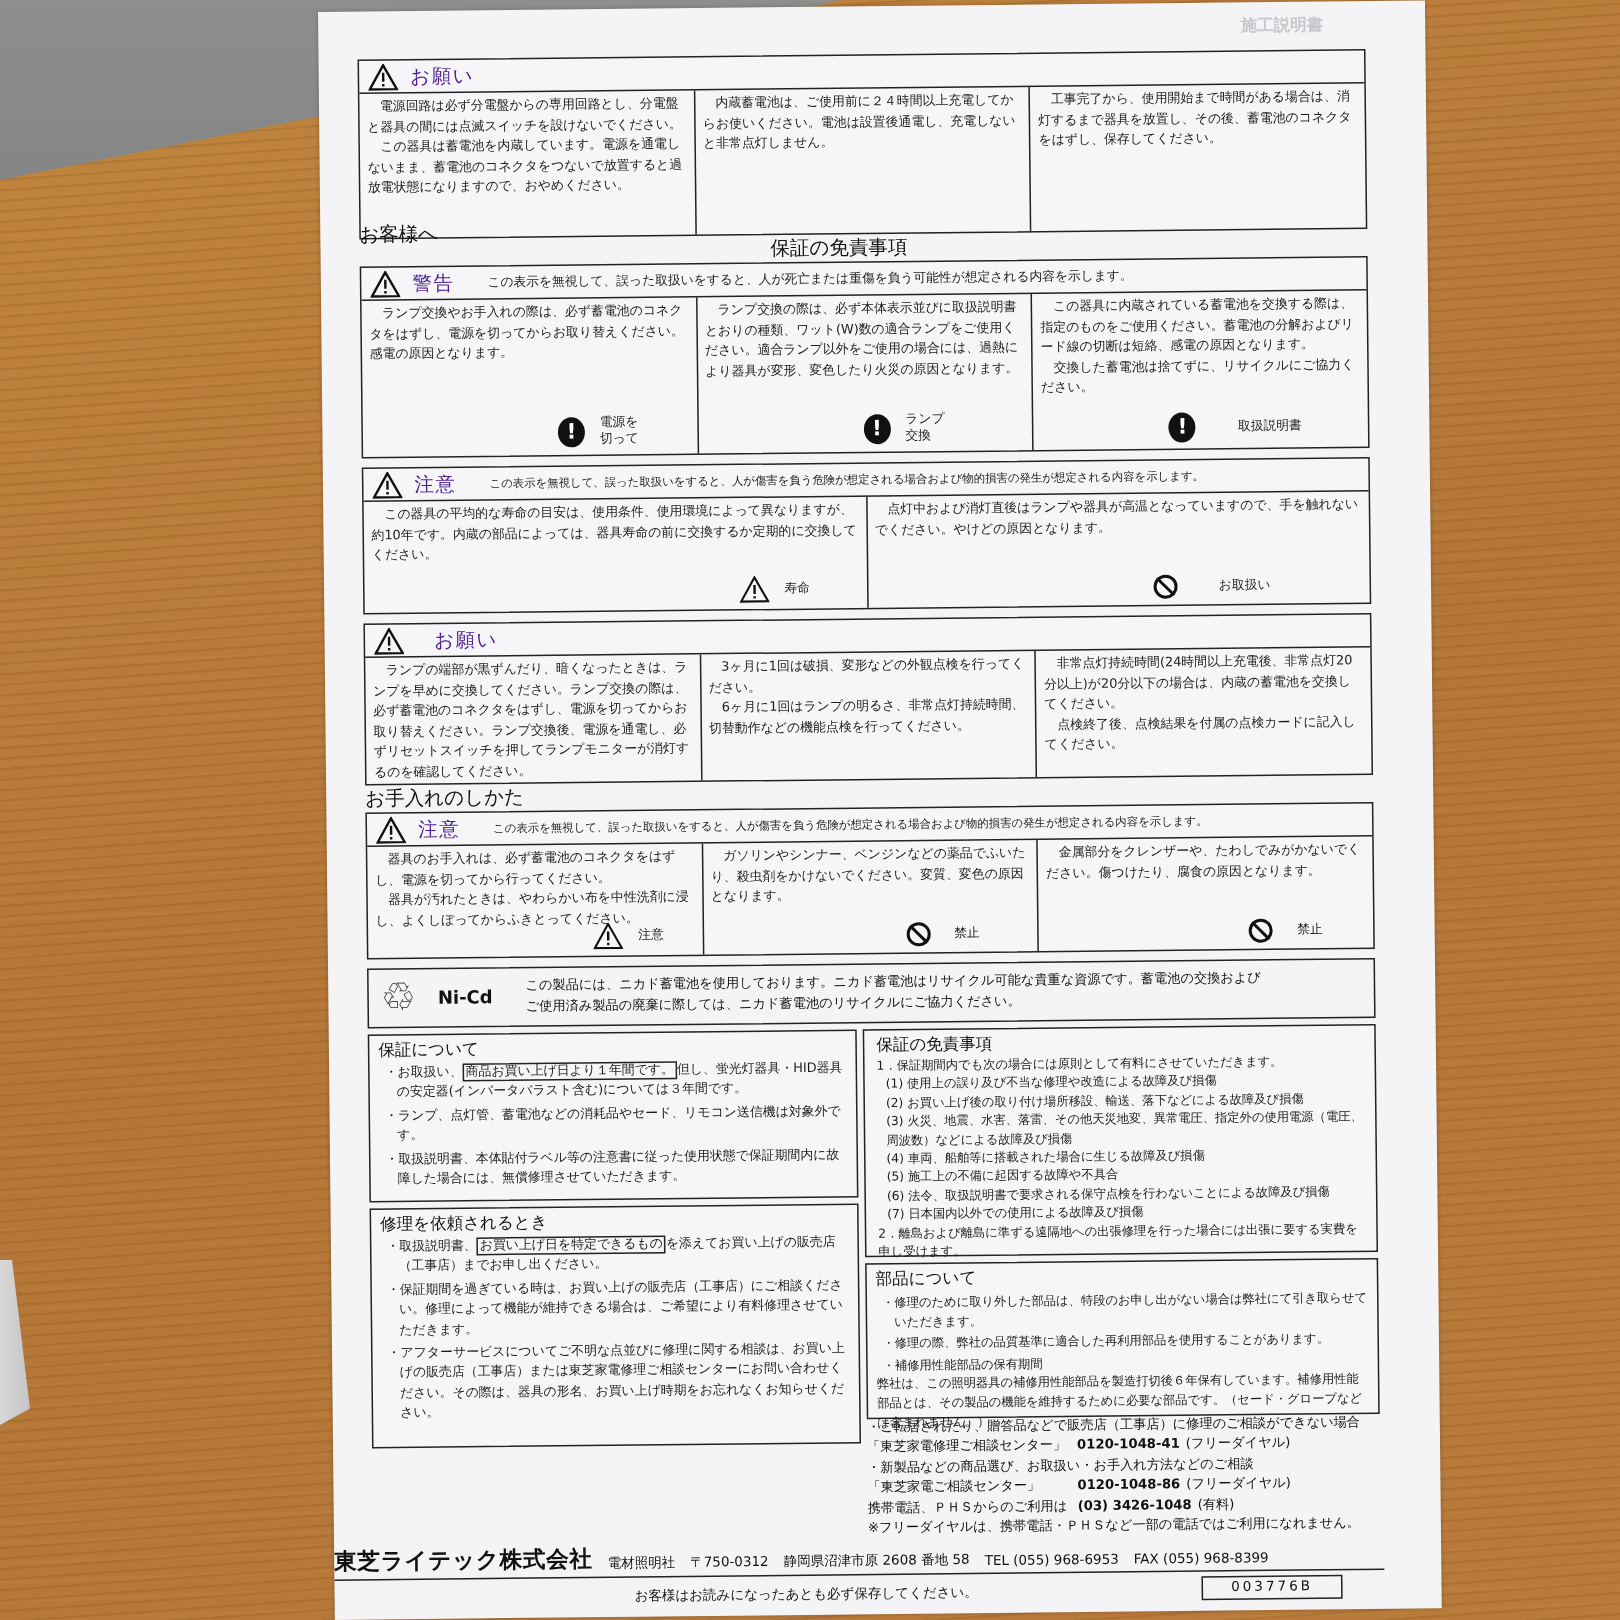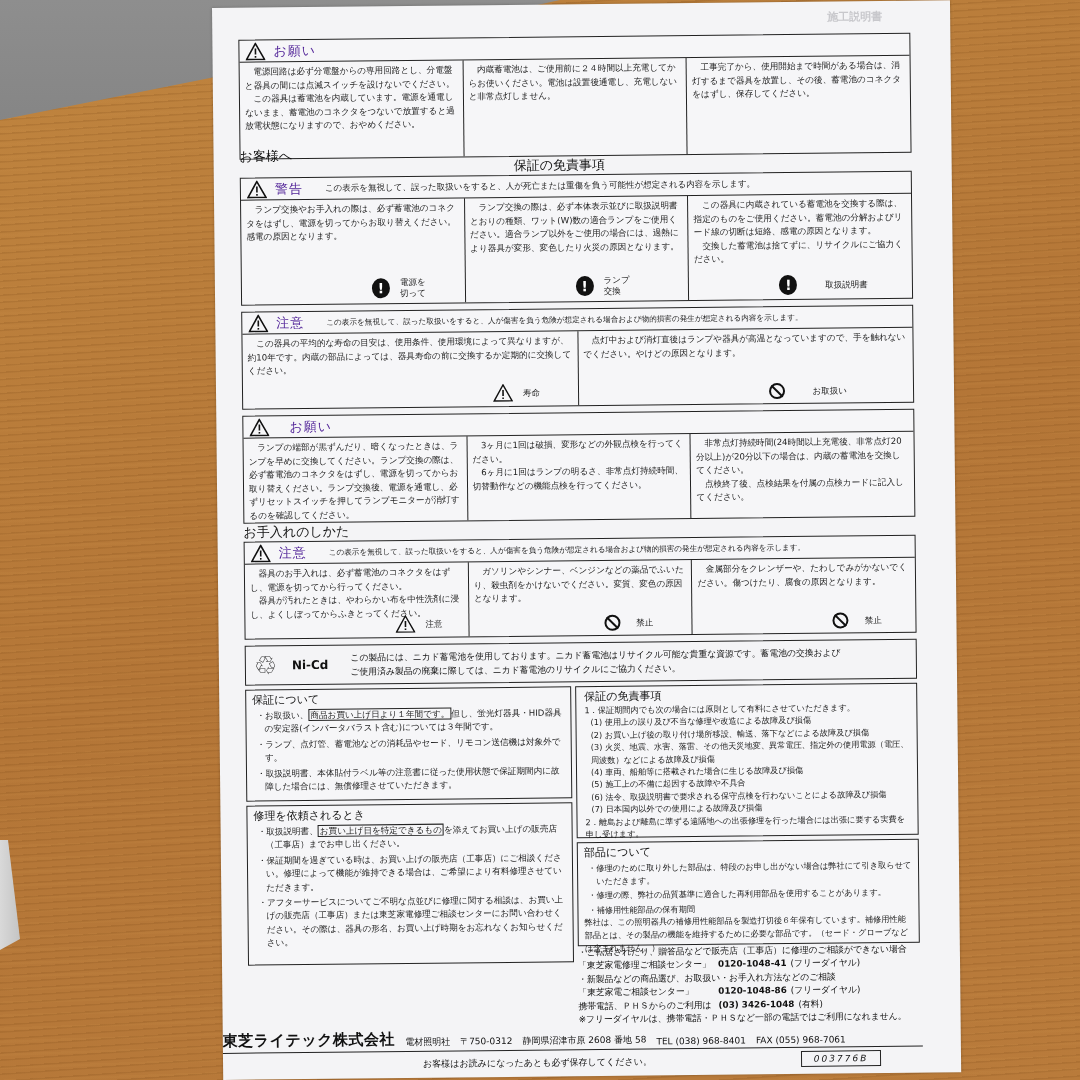--- a/index.html
+++ b/index.html
@@ -89,23 +89,23 @@
       position: absolute; left: 0; top: 1022px; width: 700px;
       border-bottom: 1.5px solid #222; height: 24px;
       display: flex; align-items: flex-end; gap: 10px; padding-bottom: 2px;
     }
     .company { font-size: 15px; font-weight: bold; color: #111; letter-spacing: 0.5px; }
     .footer span.small { font-size: 9px; color: #111; }
     .footer-note {
       position: absolute; left: 200px; top: 1052px; font-size: 9px; color: #111;
     }
     .doc-code {
-      position: absolute; left: 578px; top: 1049px; width: 80px; height: 16px;
+      position: absolute; left: 578px; top: 1049px; width: 94px; height: 16px;
       border: 1px solid #222; font-size: 9px; letter-spacing: 2px; color: #111;
-      display: flex; align-items: center; justify-content: center; font-style: italic;
+      display: flex; align-items: center; justify-content: center;
     }
     .contact {
       position: absolute; left: 356px; top: 942px; width: 344px;
       font-size: 8.8px; line-height: 13.4px; color: #111;
     }
     .contact .row { display: flex; }
     .contact .row .k { width: 140px; }
     .contact .row .n { font-weight: bold; }
     .nicd {
       position: absolute; left: 26px; top: 638px; width: 672px; height: 40px;
@@ -361,18 +361,18 @@
       <span style="margin-left:4px;">(有料)</span>
     </div>
     <div>※フリーダイヤルは、携帯電話・ＰＨＳなど一部の電話ではご利用になれません。</div>
   </div>
 
   <div class="footer">
     <span class="company">東芝ライテック株式会社</span>
     <span class="small">電材照明社</span>
     <span class="small">〒750-0312</span>
     <span class="small">静岡県沼津市原 2608 番地 58</span>
-    <span class="small">TEL (038) 968-8401</span>
-    <span class="small">FAX (055) 968-7061</span>
+    <span class="small">TEL (055) 968-6953</span>
+    <span class="small">FAX (055) 968-8399</span>
   </div>
   <div class="footer-note">お客様はお読みになったあとも必ず保存してください。</div>
   <div class="doc-code">003776B</div>
 </div>
 
 </body></html>

